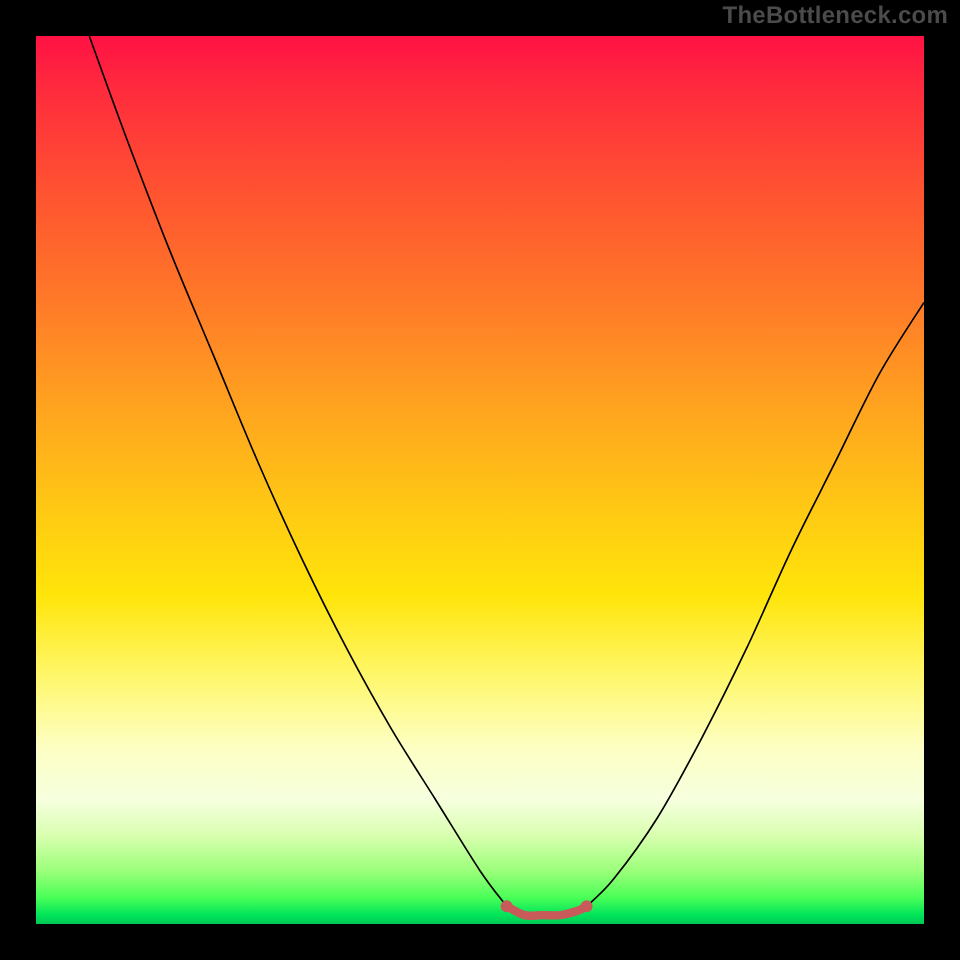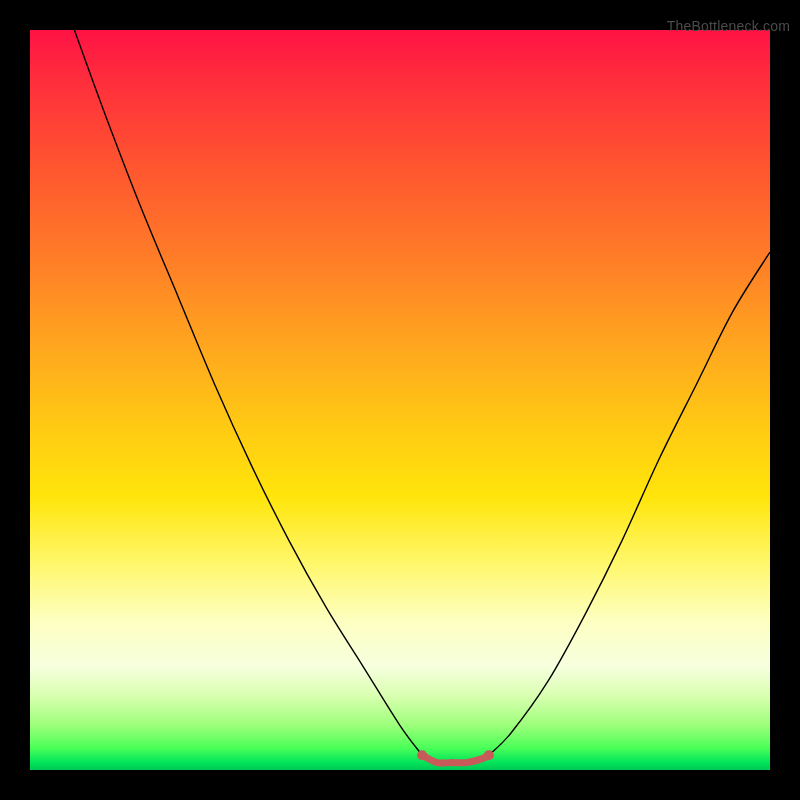--- a/index.html
+++ b/index.html
@@ -15,25 +15,24 @@
     position: relative;
     width: 800px;
     height: 800px;
     background: #000;
   }
   .watermark {
     position: absolute;
     top: 2px;
     right: 10px;
     color: #4b4b4b;
-    font-size: 14px;
-    font-weight: 400;
+    font-size: 20px;
+    font-weight: 700;
     letter-spacing: 0.2px;
     z-index: 5;
-    margin-top: 16px;
   }
   .plot {
     position: absolute;
     left: 30px;
     top: 30px;
     width: 740px;
     height: 740px;
   }
   .gradient {
     position: absolute;

